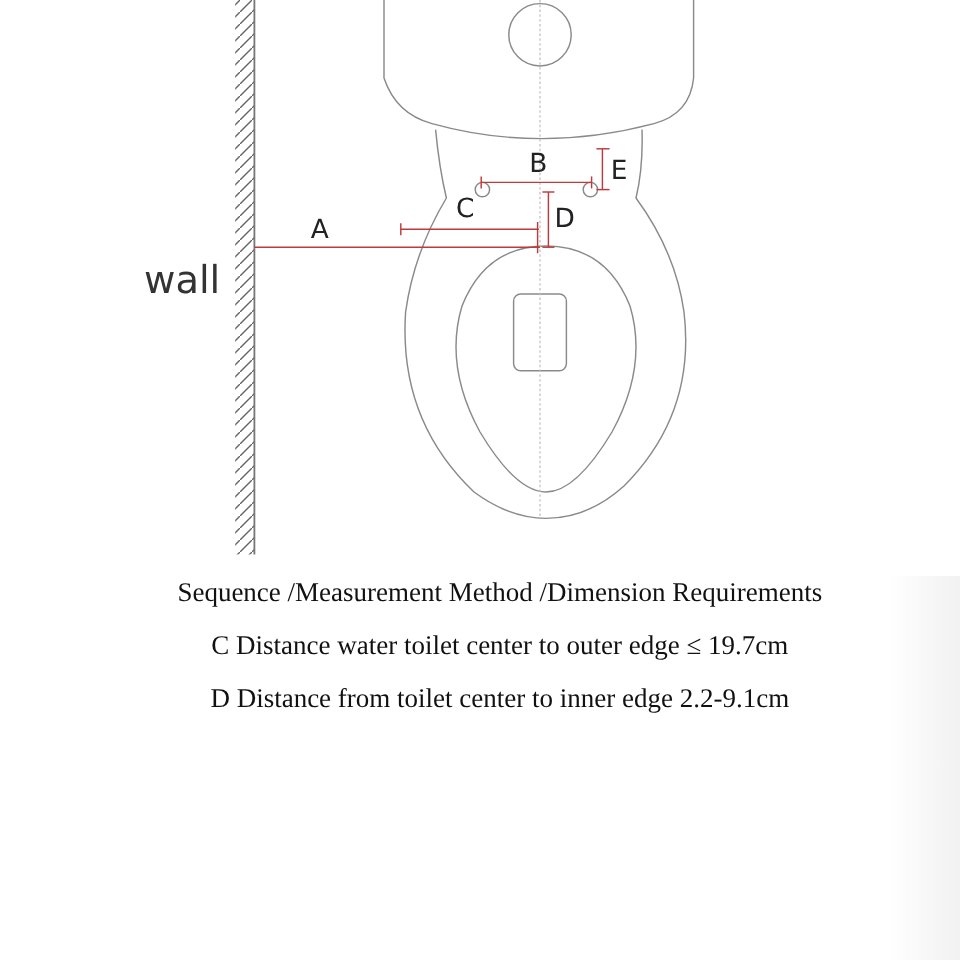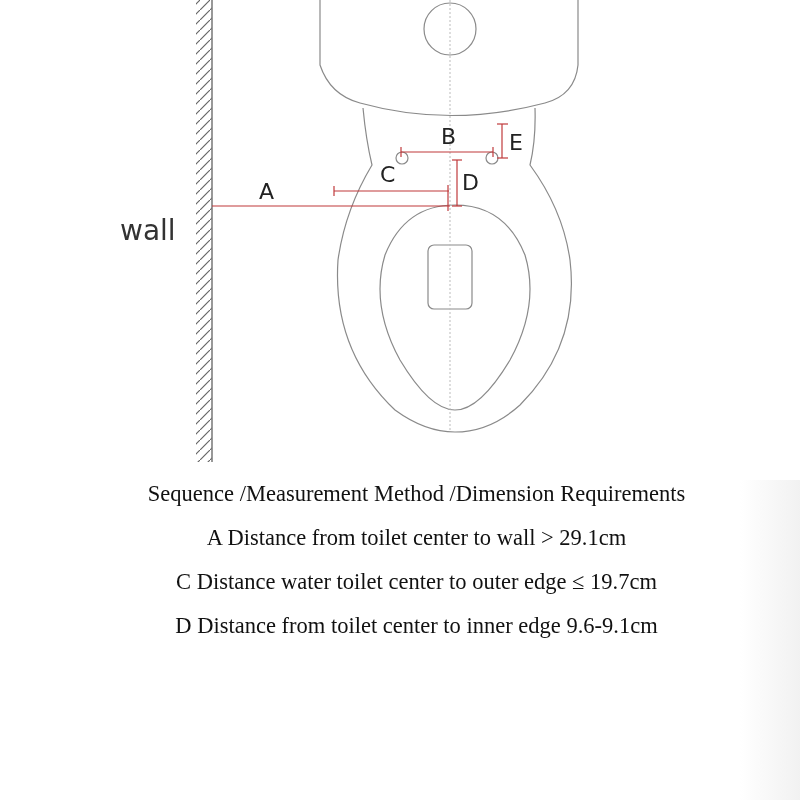--- a/index.html
+++ b/index.html
@@ -1,18 +1,18 @@
 <!DOCTYPE html>
 <html><head>
 <meta charset="utf-8">
 <style>
   html, body { margin: 0; padding: 0; background: #ffffff; }
   body { width: 800px; height: 800px; position: relative; overflow: hidden; font-family: "DejaVu Serif", serif; }
   #diagram { position: absolute; left: 0; top: 0; width: 800px; height: 470px; }
-  .wall-label { position: absolute; left: 120px; top: 214px; font-family: "DejaVu Sans", sans-serif; font-size: 28px; color: #333; }
+  .wall-label { position: absolute; left: 120px; top: 214px; font-family: "DejaVu Sans", sans-serif; font-size: 32px; color: #333; }
   .lbl { position: absolute; font-family: "DejaVu Sans", sans-serif; font-size: 22px; color: #222; line-height: 1; }
   .text-block { position: absolute; left: 0; top: 478px; width: 800px; text-align: center; }
   .line { font-family: "Liberation Serif", serif; font-size: 22.5px; color: #111; height: 44px; line-height: 32px; white-space: nowrap; padding-left: 33px; }
   .line.header { font-size: 22.5px; }
   .shade { position:absolute; right:0; top:480px; width:60px; height:320px; background: linear-gradient(to right, rgba(255,255,255,0), rgba(238,238,238,0.8)); }
 </style>
 </head>
 <body>
 
 <svg id="diagram" width="800" height="470" viewBox="0 0 800 470">
@@ -69,17 +69,16 @@
 
 <div class="wall-label">wall</div>
 <div class="lbl" style="left:259px;top:181px;">A</div>
 <div class="lbl" style="left:441px;top:126px;">B</div>
 <div class="lbl" style="left:380px;top:164px;">C</div>
 <div class="lbl" style="left:462px;top:172px;">D</div>
 <div class="lbl" style="left:509px;top:132px;">E</div>
 
 <div class="text-block">
   <div class="line header">Sequence /Measurement Method /Dimension Requirements</div>
-  <div class="line">A Distance from toilet center to wall &gt; 29.1cm</div>
   <div class="line">C Distance water toilet center to outer edge ≤ 19.7cm</div>
-  <div class="line">D Distance from toilet center to inner edge 9.6-9.1cm</div>
+  <div class="line">D Distance from toilet center to inner edge 2.2-9.1cm</div>
 </div>
 <div class="shade"></div>
 
 </body></html>

